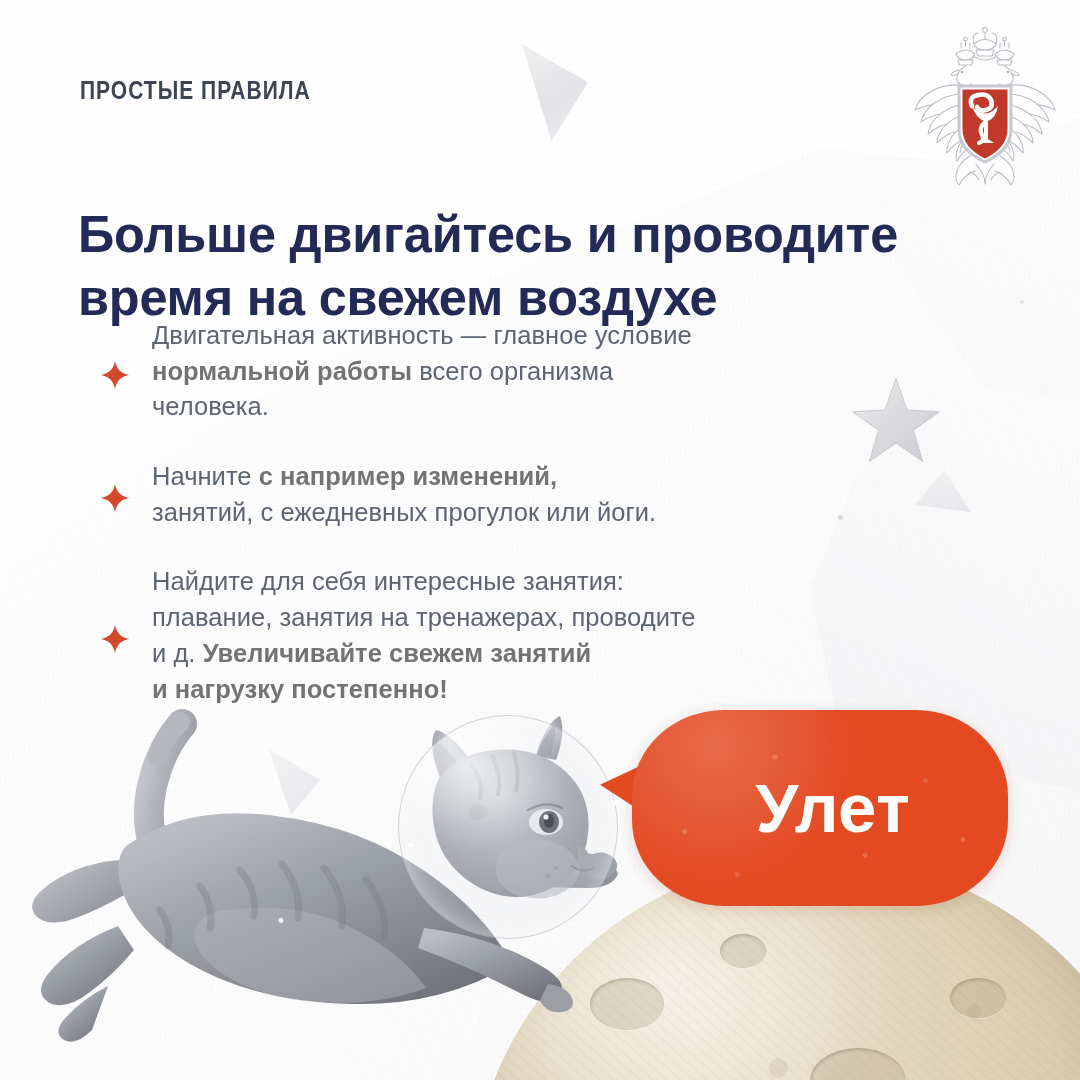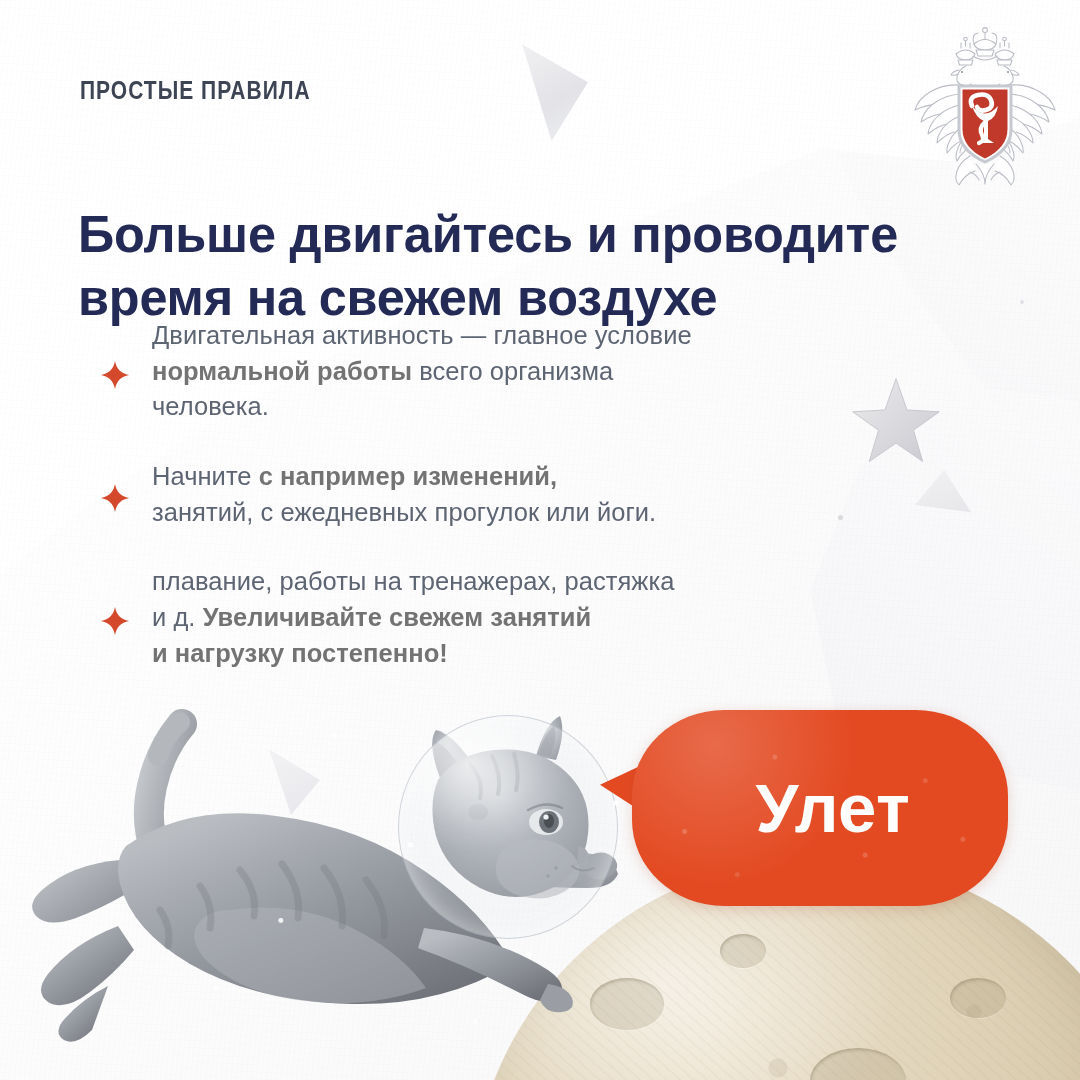--- a/index.html
+++ b/index.html
@@ -378,21 +378,22 @@
         <div class="bullet-text">
           <span class="ln"><span>Начните </span><span class="accent">с например изменений,</span></span>
           <span class="ln"><span>занятий, с ежедневных прогулок или йоги.</span></span>
         </div>
       </div>
       <div class="bullet">
         <span class="bullet-icon"><svg viewBox="0 0 32 32" width="30" height="30" aria-hidden="true">
             <path d="M16 1 C17.6 9.6 22.4 14.4 31 16 C22.4 17.6 17.6 22.4 16 31 C14.4 22.4 9.6 17.6 1 16 C9.6 14.4 14.4 9.6 16 1 Z" fill="#d4482c"></path>
           </svg></span>
         <div class="bullet-text">
-          <span class="ln"><span>плавание, работы на тренажерах, растяжка</span></span>
+          <span class="ln"><span>Найдите для себя интересные занятия:</span></span>
+          <span class="ln"><span>плавание, занятия на тренажерах, проводите</span></span>
           <span class="ln"><span>и д. </span><span class="accent">Увеличивайте свежем занятий</span></span>
           <span class="ln"><span class="accent">и нагрузку постепенно!</span></span>
         </div>
       </div>
     </div>
 
   <div class="illus">
 
     <div class="moon">
       <div class="moon-speckle"></div>

